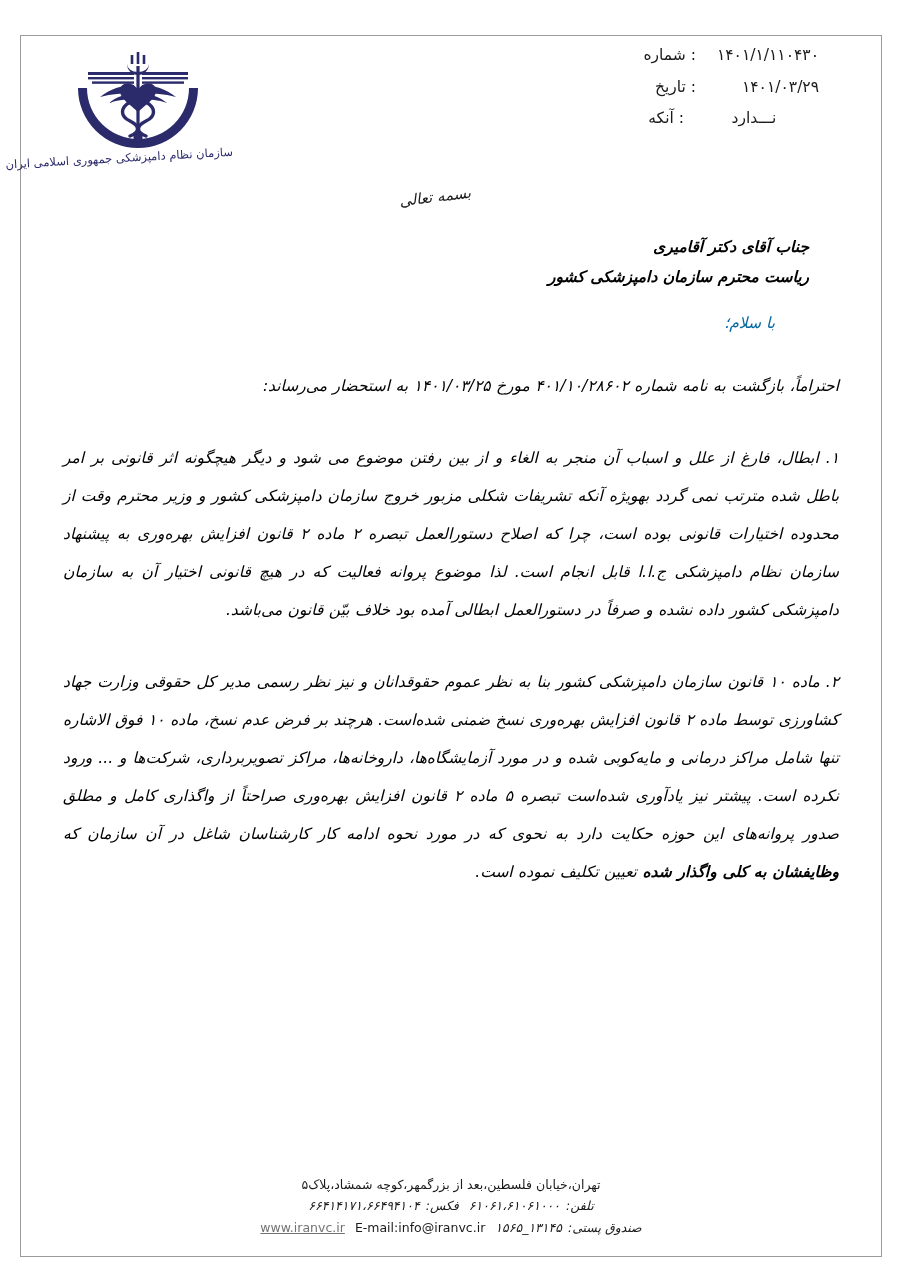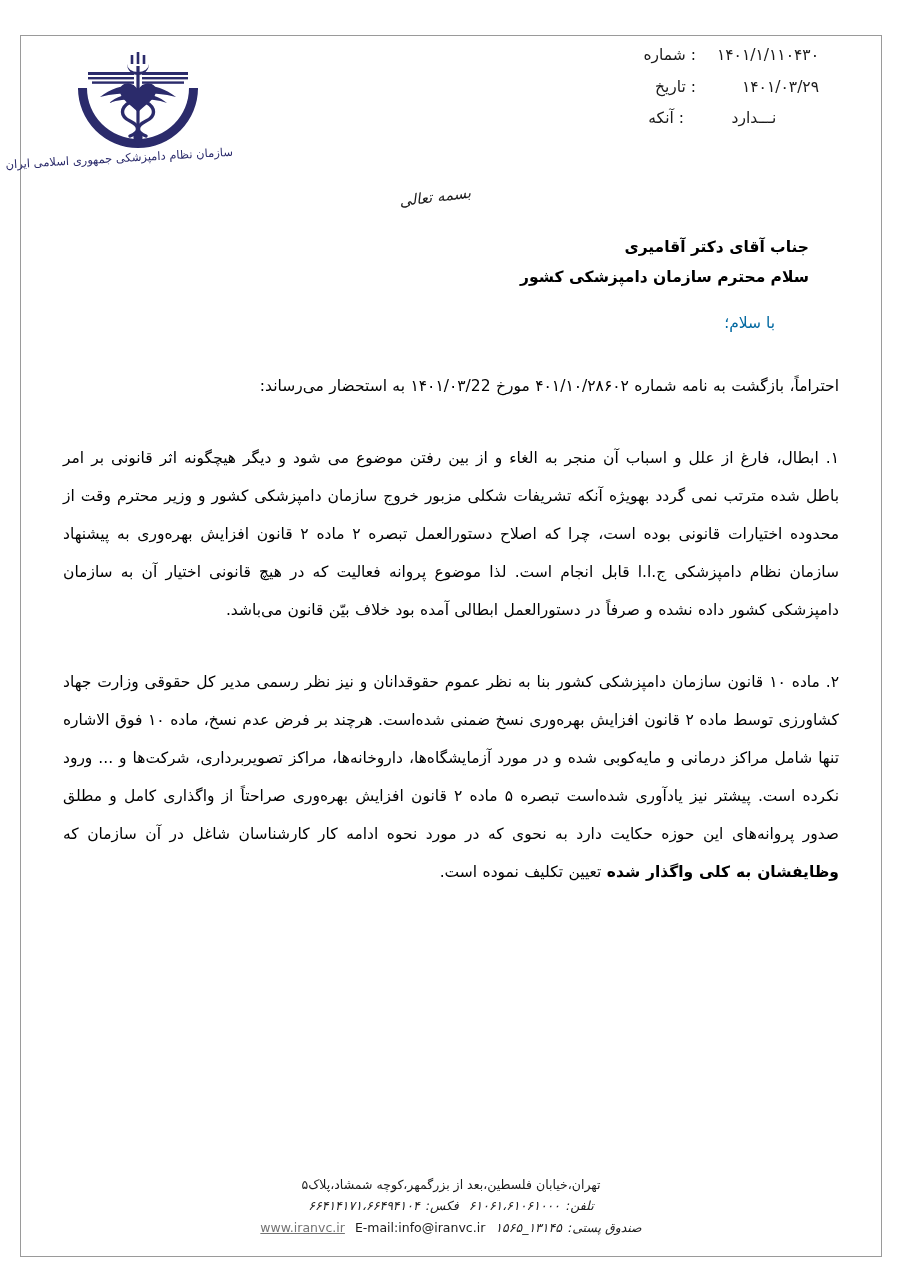--- a/index.html
+++ b/index.html
@@ -120,20 +120,21 @@
     white-space: nowrap;
   }
 
   
   .body-area {
     position: absolute;
     top: 196px;
     left: 42px;
     right: 42px;
     direction: rtl;
+    font-style: italic;
   }
 
   .addressee {
     text-align: right;
     font-weight: bold;
     font-size: 15.5px;
     line-height: 1.95;
     color: #000000;
     padding-right: 30px;
   }
@@ -256,26 +257,26 @@
         <div class="emblem-caption">سازمان نظام دامپزشکی جمهوری اسلامی ایران</div>
       </div>
     </div>
 
     <div class="invocation">بسمه تعالی</div>
 
     <div class="body-area">
 
       <div class="addressee">
         <div>جناب آقای دکتر آقامیری</div>
-        <div>سلام محترم سازمان دامپزشکی کشور</div>
+        <div>ریاست محترم سازمان دامپزشکی کشور</div>
       </div>
 
       <div class="greeting">با سلام؛</div>
 
-      <div class="para first">احتراماً، بازگشت به نامه شماره ۴۰۱/۱۰/۲۸۶۰۲ مورخ ۱۴۰۱/۰۳/22 به استحضار می‌رساند:</div>
+      <div class="para first">احتراماً، بازگشت به نامه شماره ۴۰۱/۱۰/۲۸۶۰۲ مورخ ۱۴۰۱/۰۳/۲۵ به استحضار می‌رساند:</div>
 
       <div class="para">۱. ابطال، فارغ از علل و اسباب آن منجر به الغاء و از بین رفتن موضوع می شود و دیگر هیچگونه اثر قانونی بر امر باطل شده مترتب نمی گردد بهویژه آنکه تشریفات شکلی مزبور خروج سازمان دامپزشکی کشور و وزیر محترم وقت از محدوده اختیارات قانونی بوده است، چرا که اصلاح دستورالعمل تبصره ۲ ماده ۲ قانون افزایش بهره‌وری به پیشنهاد سازمان نظام دامپزشکی ج.ا.ا قابل انجام است. لذا موضوع پروانه فعالیت که در هیچ قانونی اختیار آن به سازمان دامپزشکی کشور داده نشده و صرفاً در دستورالعمل ابطالی آمده بود خلاف بیّن قانون می‌باشد.</div>
 
       <div class="para"><span>۲. ماده ۱۰ قانون سازمان دامپزشکی کشور بنا به نظر عموم حقوقدانان و نیز نظر رسمی مدیر کل حقوقی وزارت جهاد کشاورزی توسط ماده ۲ قانون افزایش بهره‌وری نسخ ضمنی شده‌است. هرچند بر فرض عدم نسخ، ماده ۱۰ فوق الاشاره تنها شامل مراکز درمانی و مایه‌کوبی شده و در مورد آزمایشگاه‌ها، داروخانه‌ها، مراکز تصویربرداری، شرکت‌ها و ... ورود نکرده است. پیشتر نیز یادآوری شده‌است تبصره ۵ ماده ۲ قانون افزایش بهره‌وری صراحتاً از واگذاری کامل و مطلق صدور پروانه‌های این حوزه حکایت دارد به نحوی که در مورد نحوه ادامه کار کارشناسان شاغل در آن سازمان که </span><b>وظایفشان به کلی واگذار شده</b><span> تعیین تکلیف نموده است.</span></div>
 
     </div>
 
     <div class="footer">
 
       <div class="footer-line">

